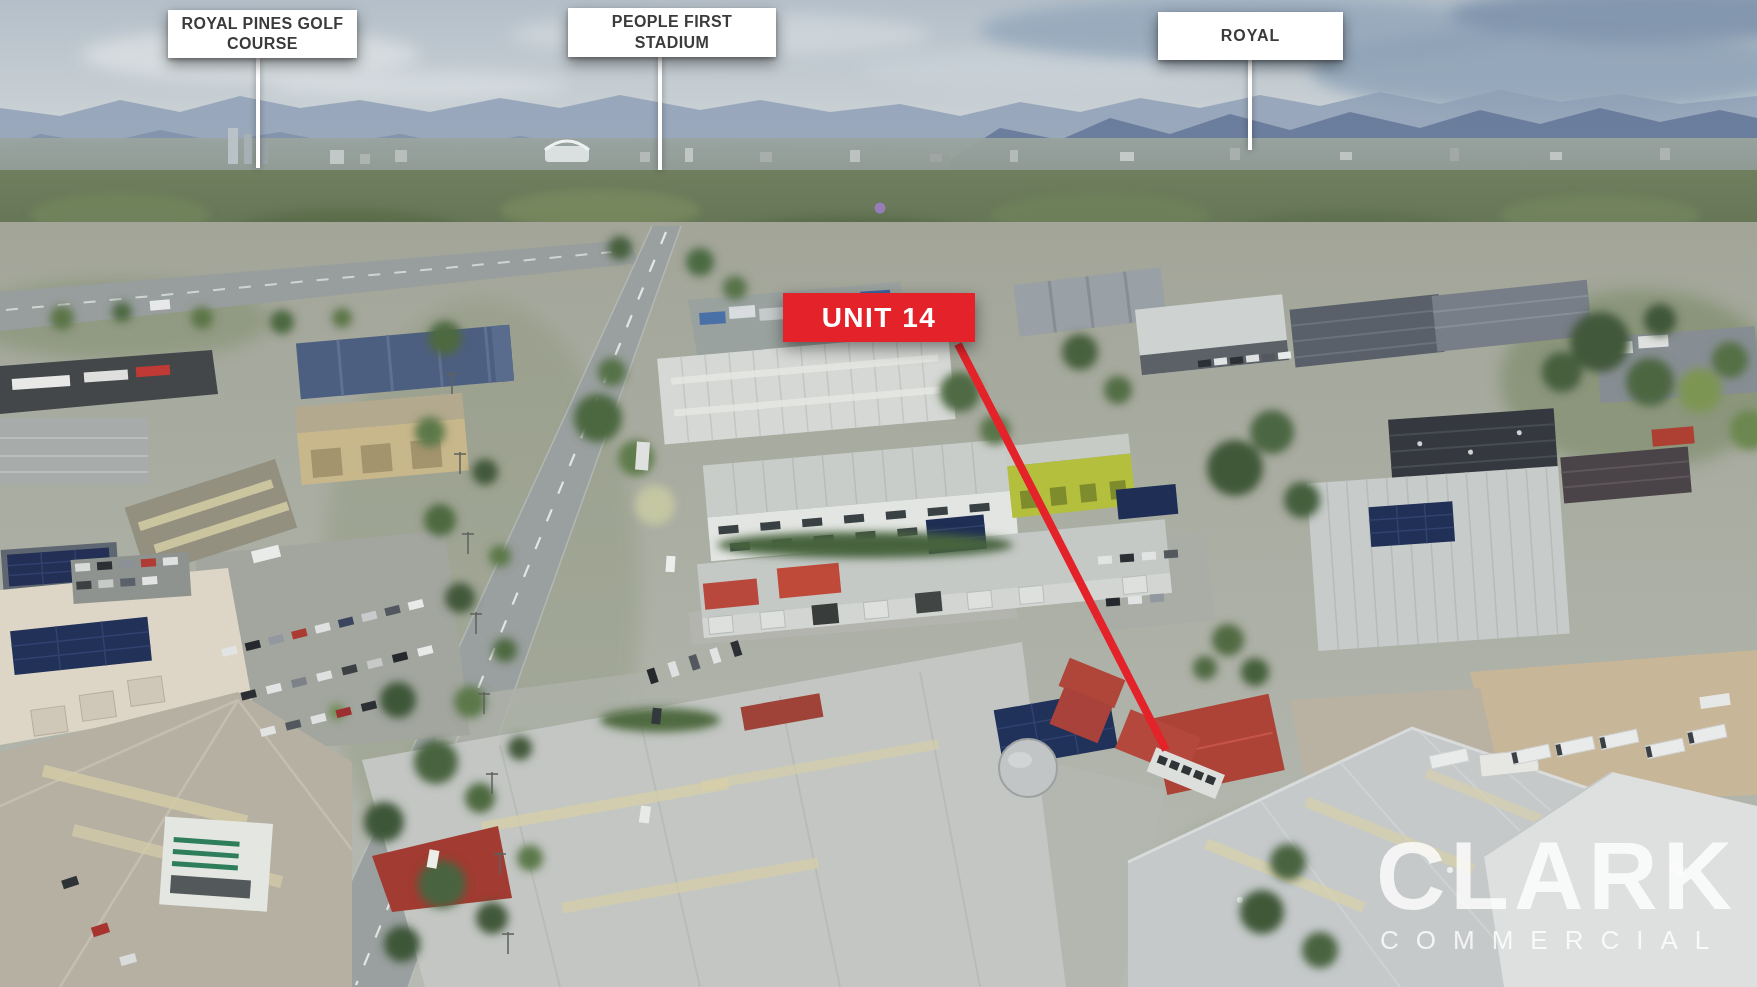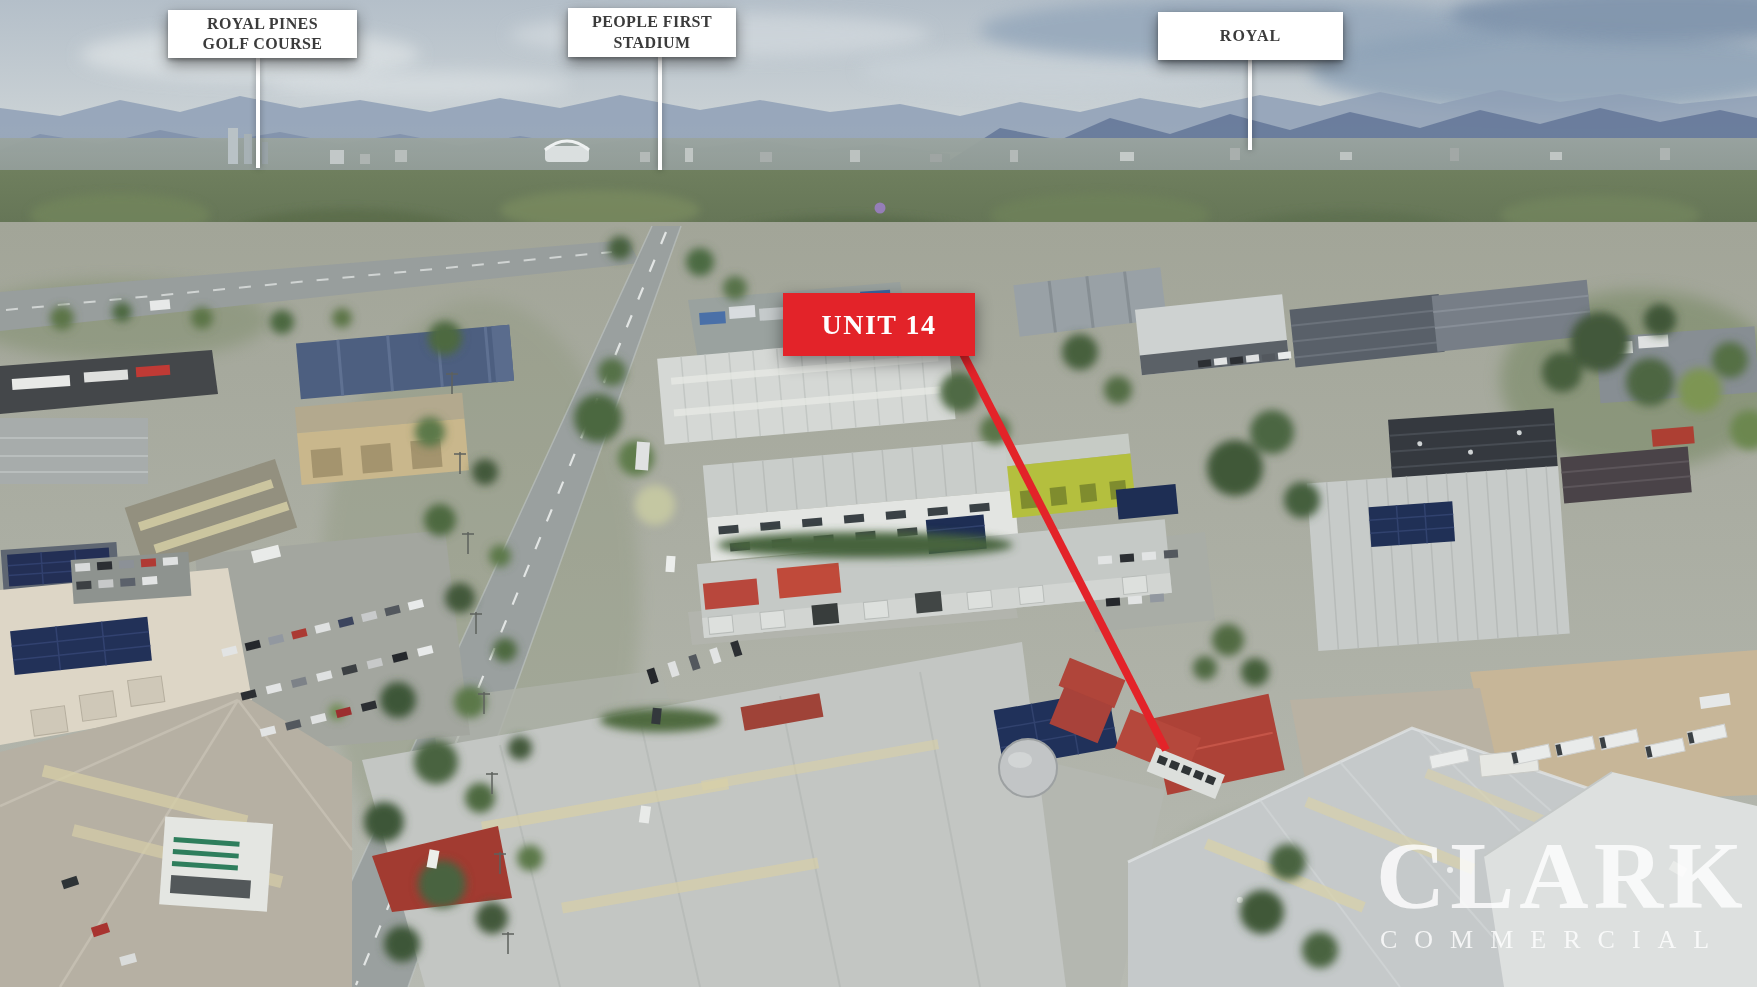--- a/index.html
+++ b/index.html
@@ -1,44 +1,44 @@
 <!DOCTYPE html>
 <html style="--label-bg: #ffffff; --label-text: #3b3b3b; --marker-red: #e32329; --watermark-white: rgba(255,255,255,0.8);"><head>
 <meta charset="utf-8">
 <style>
   html,body{margin:0;padding:0;background:#222;}
   .stage{
     position:relative;width:1757px;height:987px;overflow:hidden;
-    font-family:Liberation Serif, serif;
+    font-family:Liberation Sans, sans-serif;
     background:#a8ab9f;
   }
   .scene{position:absolute;inset:0;display:block;}
   
   .map-label{
     position:absolute;display:flex;align-items:center;justify-content:center;
     background:var(--label-bg,#fff);color:var(--label-text,#3b3b3b);
     font-weight:700;font-size:16px;line-height:1.28;text-align:center;
     letter-spacing:.4px;
     box-shadow:0 6px 14px rgba(0,0,0,.45),0 2px 4px rgba(0,0,0,.3);
     z-index:30;
   }
   .map-label span{display:block;max-width:162px;}
   .leader{
     position:absolute;width:4px;background:var(--label-bg,#fff);
     box-shadow:0 0 6px rgba(0,0,0,.35);z-index:25;
   }
   #lbl-royal{left:168px;top:10px;width:189px;height:48px;}
   #lead-royal{left:256px;top:58px;height:110px;}
-  #lbl-people{left:568px;top:8px;width:168px;height:49px;}
+  #lbl-people{left:568px;top:8px;width:208px;height:49px;}
   #lead-people{left:658px;top:57px;height:113px;}
   #lbl-nerang{left:1158px;top:12px;width:185px;height:48px;letter-spacing:1px;}
   #lead-nerang{left:1248px;top:60px;height:90px;}
   
   .unit-tag{
-    position:absolute;left:783px;top:293px;width:192px;height:63px;
+    position:absolute;left:783px;top:293px;width:192px;height:49px;
     background:var(--marker-red,#e32329);color:#fff;
     display:flex;align-items:center;justify-content:center;
     font-weight:700;font-size:28px;letter-spacing:1.5px;
     box-shadow:0 6px 16px rgba(0,0,0,.45);z-index:30;
   }
   .pointer-svg{position:absolute;inset:0;z-index:20;pointer-events:none;}
   
   .watermark{
     position:absolute;left:1376px;top:804px;z-index:15;
     color:var(--watermark-white,rgba(255,255,255,.8));

